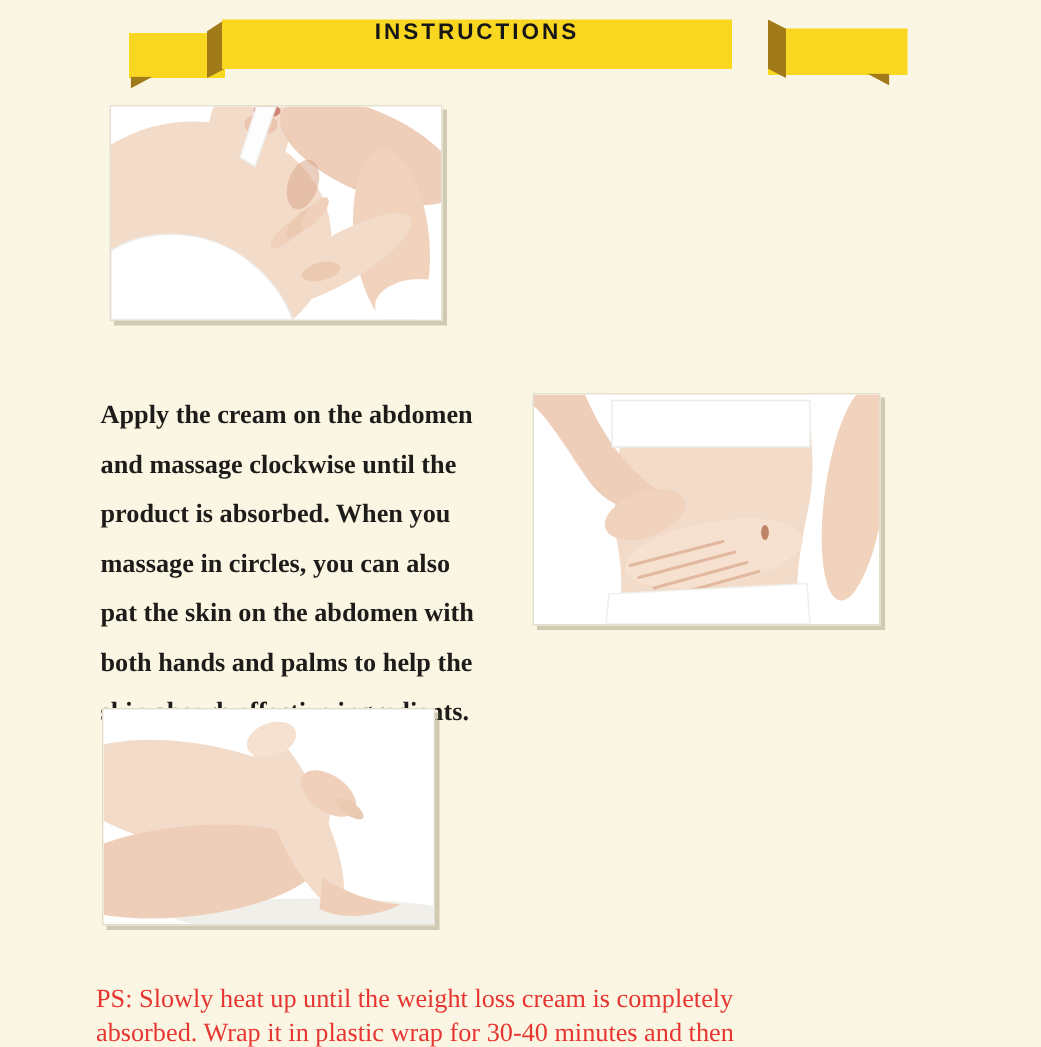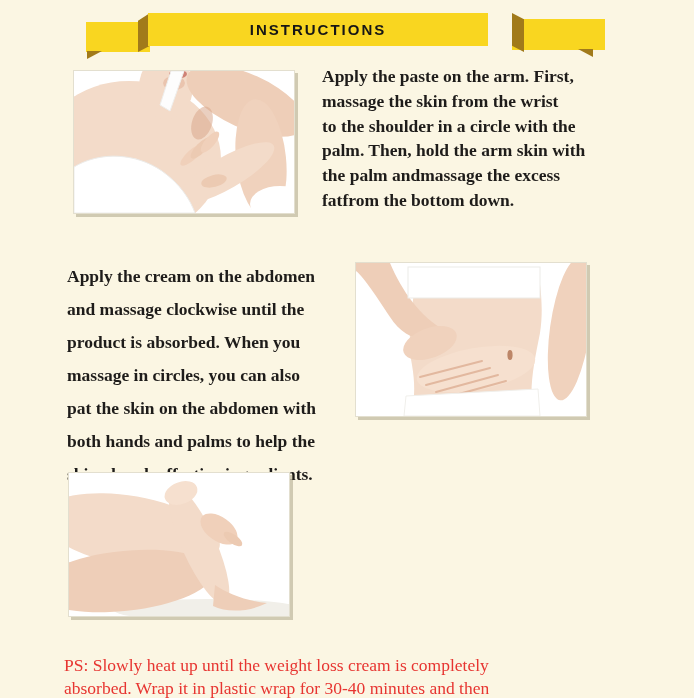--- a/index.html
+++ b/index.html
@@ -17,21 +17,21 @@
   .ribbon-tail.right{left:512px;top:19px;width:93px;height:31px;}
   .ribbon-fold{position:absolute;background:#a17a1a;width:12px;height:39px;top:13px;}
   .ribbon-fold.left{left:138px;clip-path:polygon(0 20%,100% 0,100% 84%,0 100%);}
   .ribbon-fold.right{left:512px;clip-path:polygon(0 0,100% 16%,100% 100%,0 84%);}
   .ribbon-notch{position:absolute;background:#a17a1a;width:15px;height:8px;}
   .ribbon-notch.left{left:87px;top:51px;clip-path:polygon(0 0,100% 0,0 100%);}
   .ribbon-notch.right{left:578px;top:49px;clip-path:polygon(0 0,100% 0,100% 100%);}
   .ribbon-band{
     position:absolute;left:148px;top:13px;width:340px;height:33px;
     background:#f9d620;
-    display:flex;align-items:center;justify-content:center;
+    display:flex;justify-content:center;
   }
   .ribbon-band .label{
     font-family:"Liberation Sans", sans-serif;
     font-weight:700;font-size:15px;letter-spacing:2px;
     color:#161616;
   }
   
   .photo{
     position:absolute;margin:0;background:#ffffff;
     border:1px solid #e3dfcf;
@@ -90,26 +90,20 @@
       <ellipse cx="152" cy="102" rx="55" ry="16" fill="#f3dbc9" transform="rotate(-30 152 102)"></ellipse>
       <ellipse cx="118" cy="84" rx="15" ry="5" fill="#f0d0ba" transform="rotate(-42 118 84)"></ellipse>
       <ellipse cx="127" cy="77" rx="14" ry="5" fill="#eccab2" transform="rotate(-46 127 77)"></ellipse>
       <ellipse cx="136" cy="71" rx="13" ry="5" fill="#f0d0ba" transform="rotate(-50 136 71)"></ellipse>
       <ellipse cx="140" cy="110" rx="13" ry="6" fill="#eccab2" transform="rotate(-14 140 110)"></ellipse>
       <path d="M0,142 L0,96 C26,80 62,82 88,100 C106,113 116,128 121,142 Z" fill="#ffffff" stroke="#ececea"></path>
       <polygon points="86,34 97,0 110,0 96,40" fill="#fdfdfd" stroke="#eeeeec"></polygon>
       <ellipse cx="206" cy="133" rx="30" ry="18" fill="#ffffff"></ellipse>
     </svg>
   </figure>
-  <div class="copy copy1" style="color: rgb(30, 28, 26);">Apply the paste on the arm. First,
-massage the skin from the wrist
-to the shoulder in a circle with the
-palm. Then, hold the arm skin with
-the palm andmassage the excess
-fatfrom the bottom down.</div>
 
   <div class="copy copy2" style="color: rgb(30, 28, 26);">Apply the cream on the abdomen
 and massage clockwise until the
 product is absorbed. When you
 massage in circles, you can also
 pat the skin on the abdomen with
 both hands and palms to help the
 skin absorb effective ingredients.</div>
   <figure class="photo photo2" role="img" aria-label="Photo of a woman's bare abdomen with her hands resting on her stomach">
     <svg width="230" height="153" viewBox="0 0 230 153">

